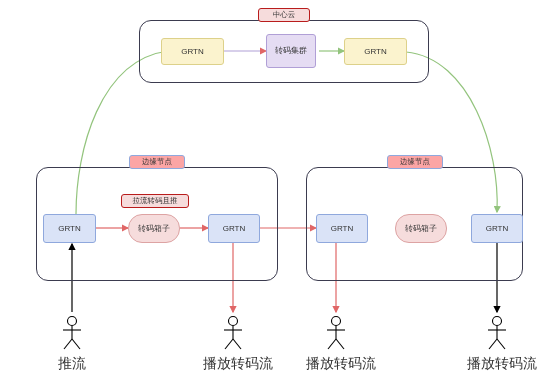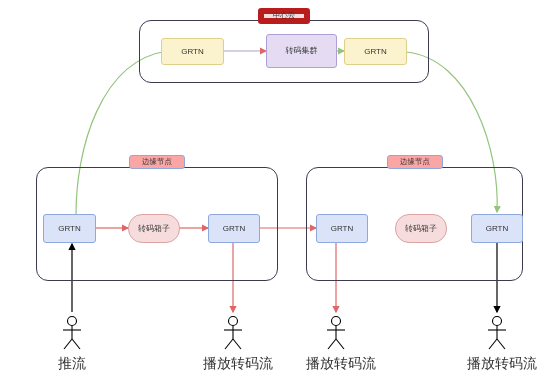--- a/index.html
+++ b/index.html
@@ -61,21 +61,21 @@
     background: #e5dcf3;
     border-color: #b09fd6;
   }
   .node-pink {
     background: #f6dcdc;
     border-color: #dda3a3;
     border-radius: 14px;
   }
   .label-pink {
     background: #f6dcdc;
-    border: 6px solid #b91c1c;
+    border: 1px solid #b91c1c;
     color: #333333;
   }
   .label-blue {
     background: #fca5a5;
     border: 1px solid #8fa8dd;
     color: #333333;
   }
   .caption {
     position: absolute;
     font-size: 14px;
@@ -159,26 +159,27 @@
       <line x1="488" y1="330" x2="506" y2="330"></line>
       <line x1="497" y1="339" x2="489" y2="349"></line>
       <line x1="497" y1="339" x2="505" y2="349"></line>
     </g>
   </svg>
 
   <div class="group" style="left:139px; top:20px; width:290px; height:63px;"></div>
   <div class="group-label label-pink" style="left:258px; top:8px; width:52px; height:14px;">中心云</div>
 
   <div class="box node node-yellow" style="left:161px; top:38px; width:63px; height:27px;">GRTN</div>
-  <div class="box node node-purple" style="left:266px; top:34px; width:71px; height:34px;">转码集群</div>
+  <div class="box node node-purple" style="left:266px; top:34px; width:50px; height:34px;">转码集群</div>
   <div class="box node node-yellow" style="left:344px; top:38px; width:63px; height:27px;">GRTN</div>
 
   <div class="group" style="left:36px; top:167px; width:242px; height:114px;"></div>
   <div class="group-label label-blue" style="left:129px; top:155px; width:56px; height:14px;">边缘节点</div>
 
+  <div class="group-label label-pink" style="left:121px; top:194px; width:68px; height:14px;">拉流转码且推</div>
 
   <div class="box node node-blue" style="left:43px; top:214px; width:53px; height:29px;">GRTN</div>
   <div class="box node node-pink" style="left:128px; top:214px; width:52px; height:29px;">转码箱子</div>
   <div class="box node node-blue" style="left:208px; top:214px; width:52px; height:29px;">GRTN</div>
 
   <div class="group" style="left:306px; top:167px; width:217px; height:114px;"></div>
   <div class="group-label label-blue" style="left:387px; top:155px; width:56px; height:14px;">边缘节点</div>
 
   <div class="box node node-blue" style="left:316px; top:214px; width:52px; height:29px;">GRTN</div>
   <div class="box node node-pink" style="left:395px; top:214px; width:52px; height:29px;">转码箱子</div>

